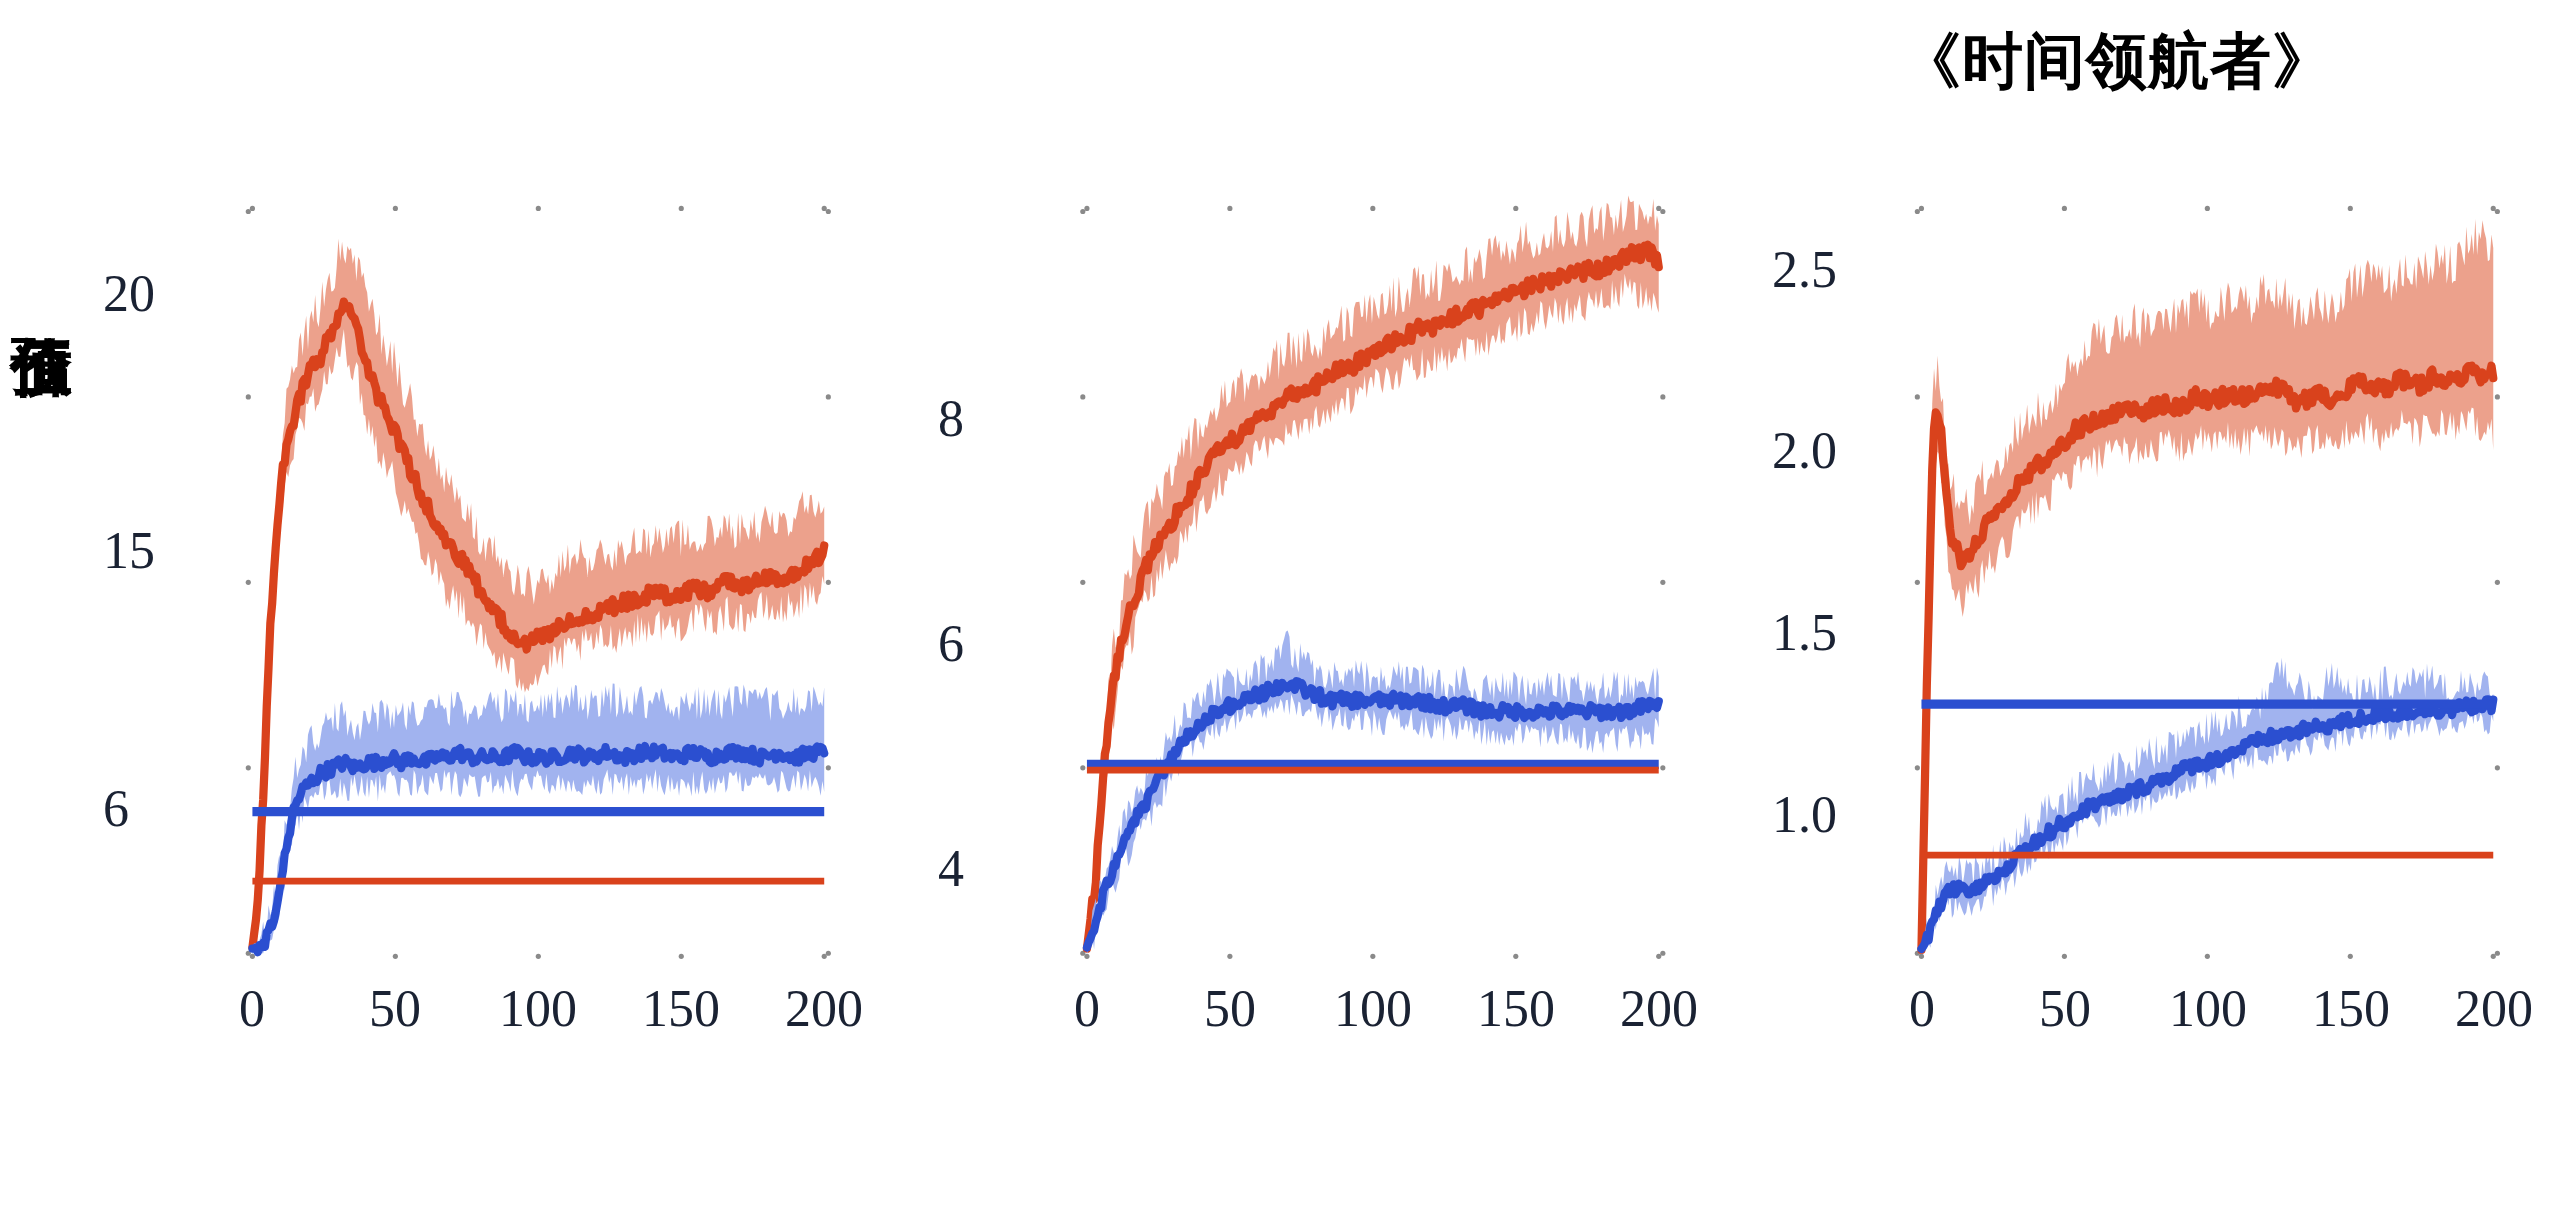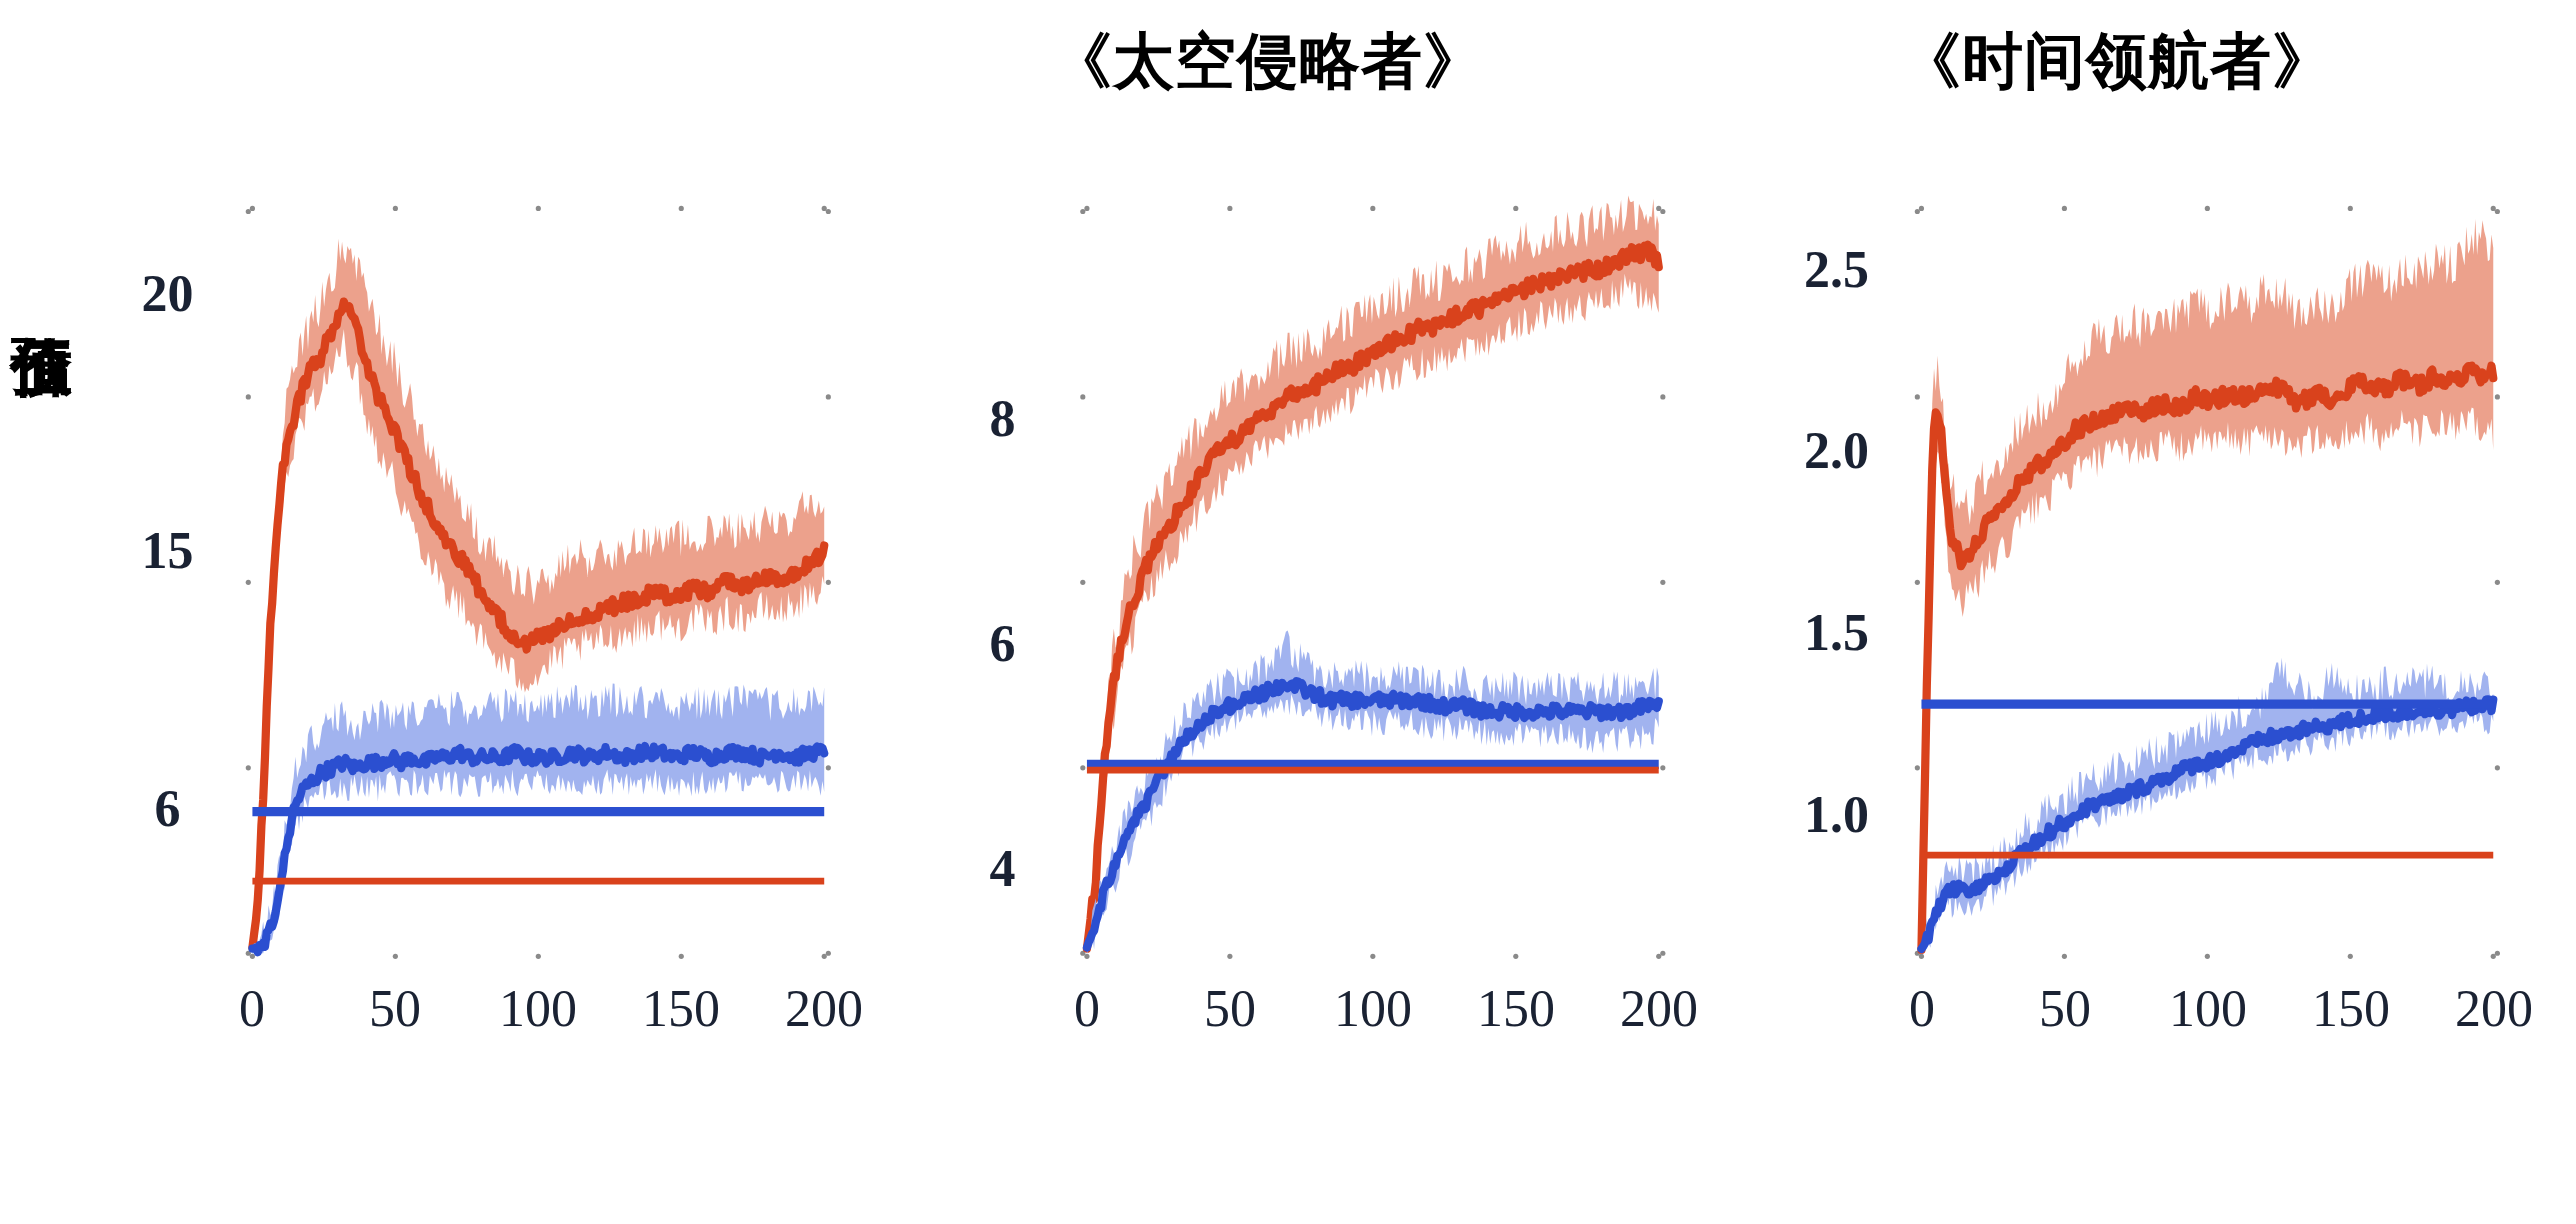--- a/index.html
+++ b/index.html
@@ -5,38 +5,35 @@
   html,body{margin:0;padding:0;background:#ffffff;}
   body{width:3965px;height:1225px;position:relative;overflow:hidden;
        font-family:"Liberation Serif", serif;}
   .fig{position:absolute;inset:0;}
   .panel{position:absolute;top:0;height:1225px;}
   .ptitle{position:absolute;top:20.6px;left:0;width:100%;text-align:center;
           font-family:"Liberation Serif", serif;font-weight:700;
           font-size:61px;color:#000;letter-spacing:1px;white-space:nowrap;}
   .ticklab{position:absolute;font-family:"Liberation Serif", serif;
            font-size:52px;color:#1a2233;white-space:nowrap;}
-  .ytick{text-align:center;font-weight:bold;}
+  .ytick{text-align:left;}
   .xtick{text-align:center;}
   .ylabel{position:absolute;font-family:"Liberation Serif", serif;
           font-weight:700;font-size:61px;color:#000;
           writing-mode:vertical-rl;text-orientation:upright;
           letter-spacing:0px;white-space:nowrap;}
   svg{display:block;overflow:visible;}
 </style>
 </head>
 <body>
 
 <div class="fig">
 
   <div class="ylabel" style="left:0px;top:289px;">价值预估值</div>
 
-  <div class="panel" style="left:866px;width:804px;">
-    <div class="ptitle">《太空侵略者》</div>
-  </div>
   <div class="panel" style="left:1715px;width:804px;">
     <div class="ptitle">《时间领航者》</div>
   </div>
   <div class="panel" style="left:2535px;width:804px;">
     <div class="ptitle">《扎克松》</div>
   </div>
 
   <svg id="plots" width="3965" height="1225" style="position:absolute;left:0;top:0;" viewBox="0 0 7697 2377">
       <g>
         <g>

